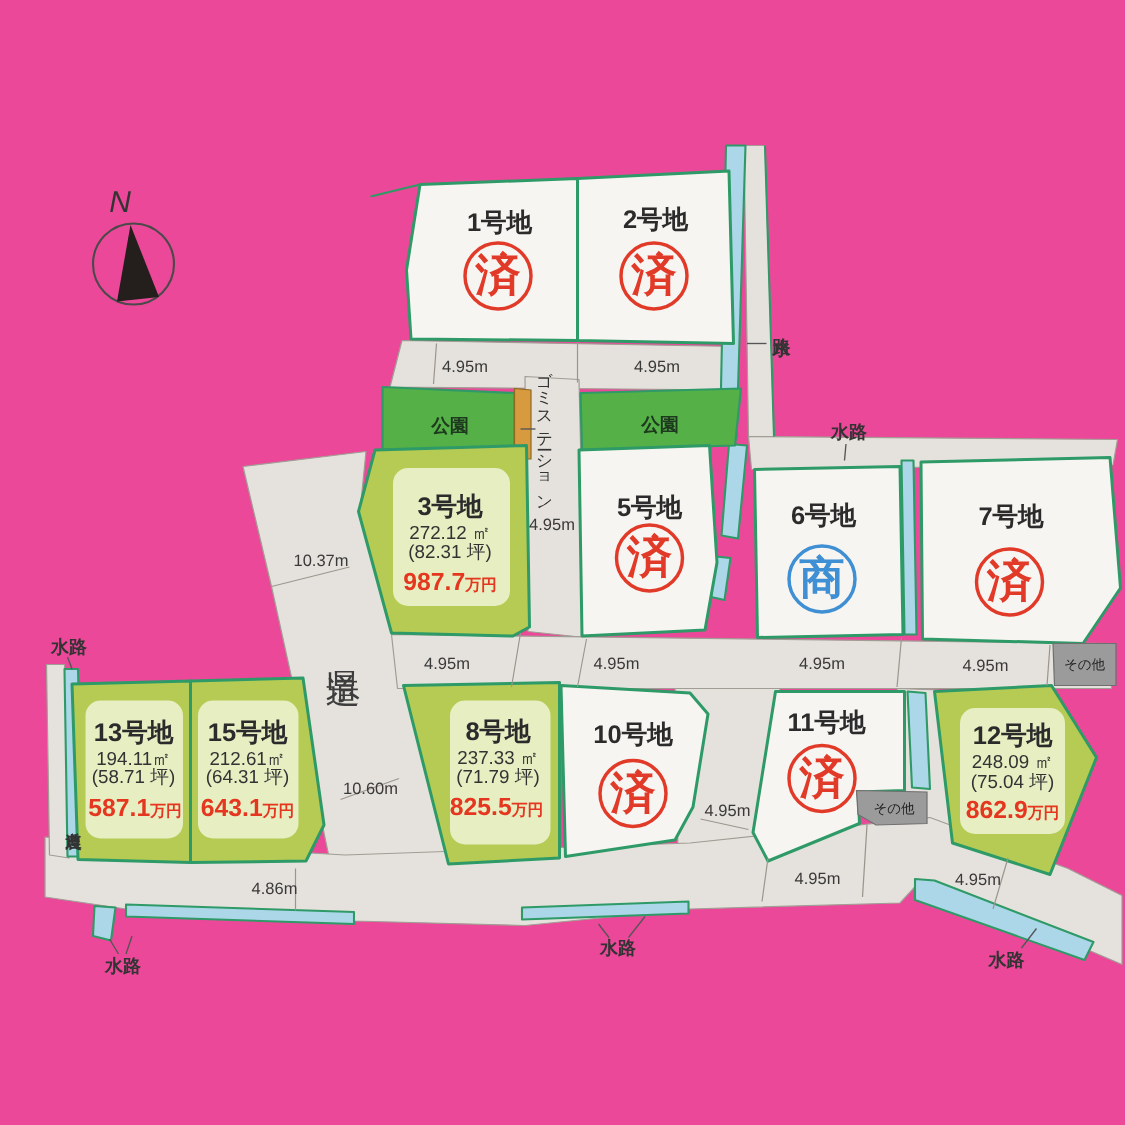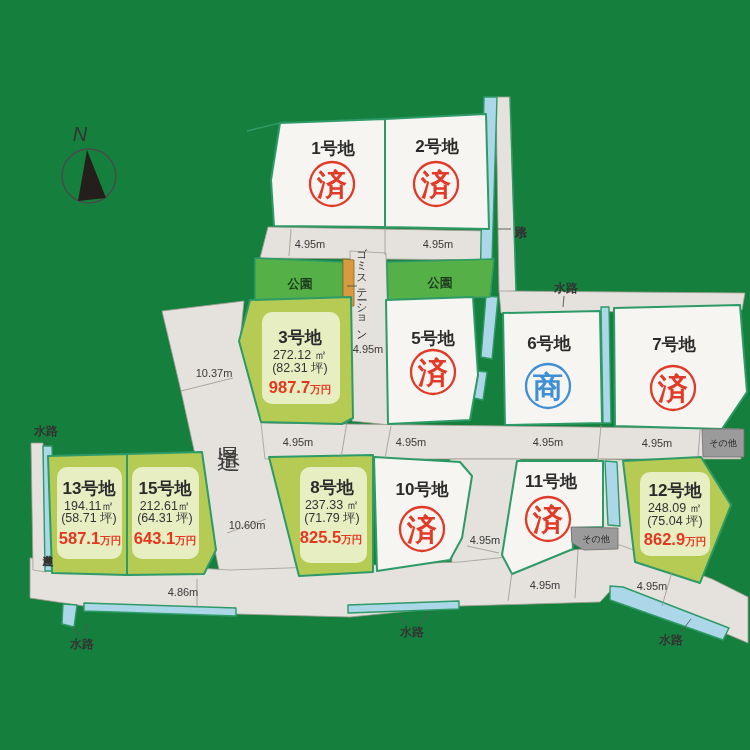--- a/index.html
+++ b/index.html
@@ -1,16 +1,16 @@
 <!DOCTYPE html>
 <html><head>
 <meta charset="utf-8">
 <style>
   html,body{margin:0;padding:0;background:#fff;}
-  .canvas{width:750px;height:750px;position:relative;background:#15803d;overflow:hidden;}
+  .canvas{width:750px;height:750px;position:relative;background:#ec4899;overflow:hidden;}
   svg{display:block;}
   svg text{font-family:"Liberation Sans","DejaVu Sans",sans-serif;}
   .road{fill:#e5e2dd;stroke:#a19d94;stroke-width:.8;stroke-linejoin:round;}
   .water{fill:#abd7e8;stroke:#2e9a67;stroke-width:1.4;stroke-linejoin:round;}
   .park{fill:#55b047;stroke:#2e9a67;stroke-width:1.5;stroke-linejoin:round;}
   .orange{fill:#d89a3e;stroke:#8a6a20;stroke-width:.8;}
   .lot-sold{fill:#f6f5f1;stroke:#2e9a67;stroke-width:2;stroke-linejoin:round;}
   .lot-avail{fill:#b5cb54;stroke:#2e9a67;stroke-width:2;stroke-linejoin:round;}
   .innerbox{fill:#f0f5da;fill-opacity:.82;}
   .otherbox{fill:#9b9b9b;stroke:#6f6f6f;stroke-width:.8;}

